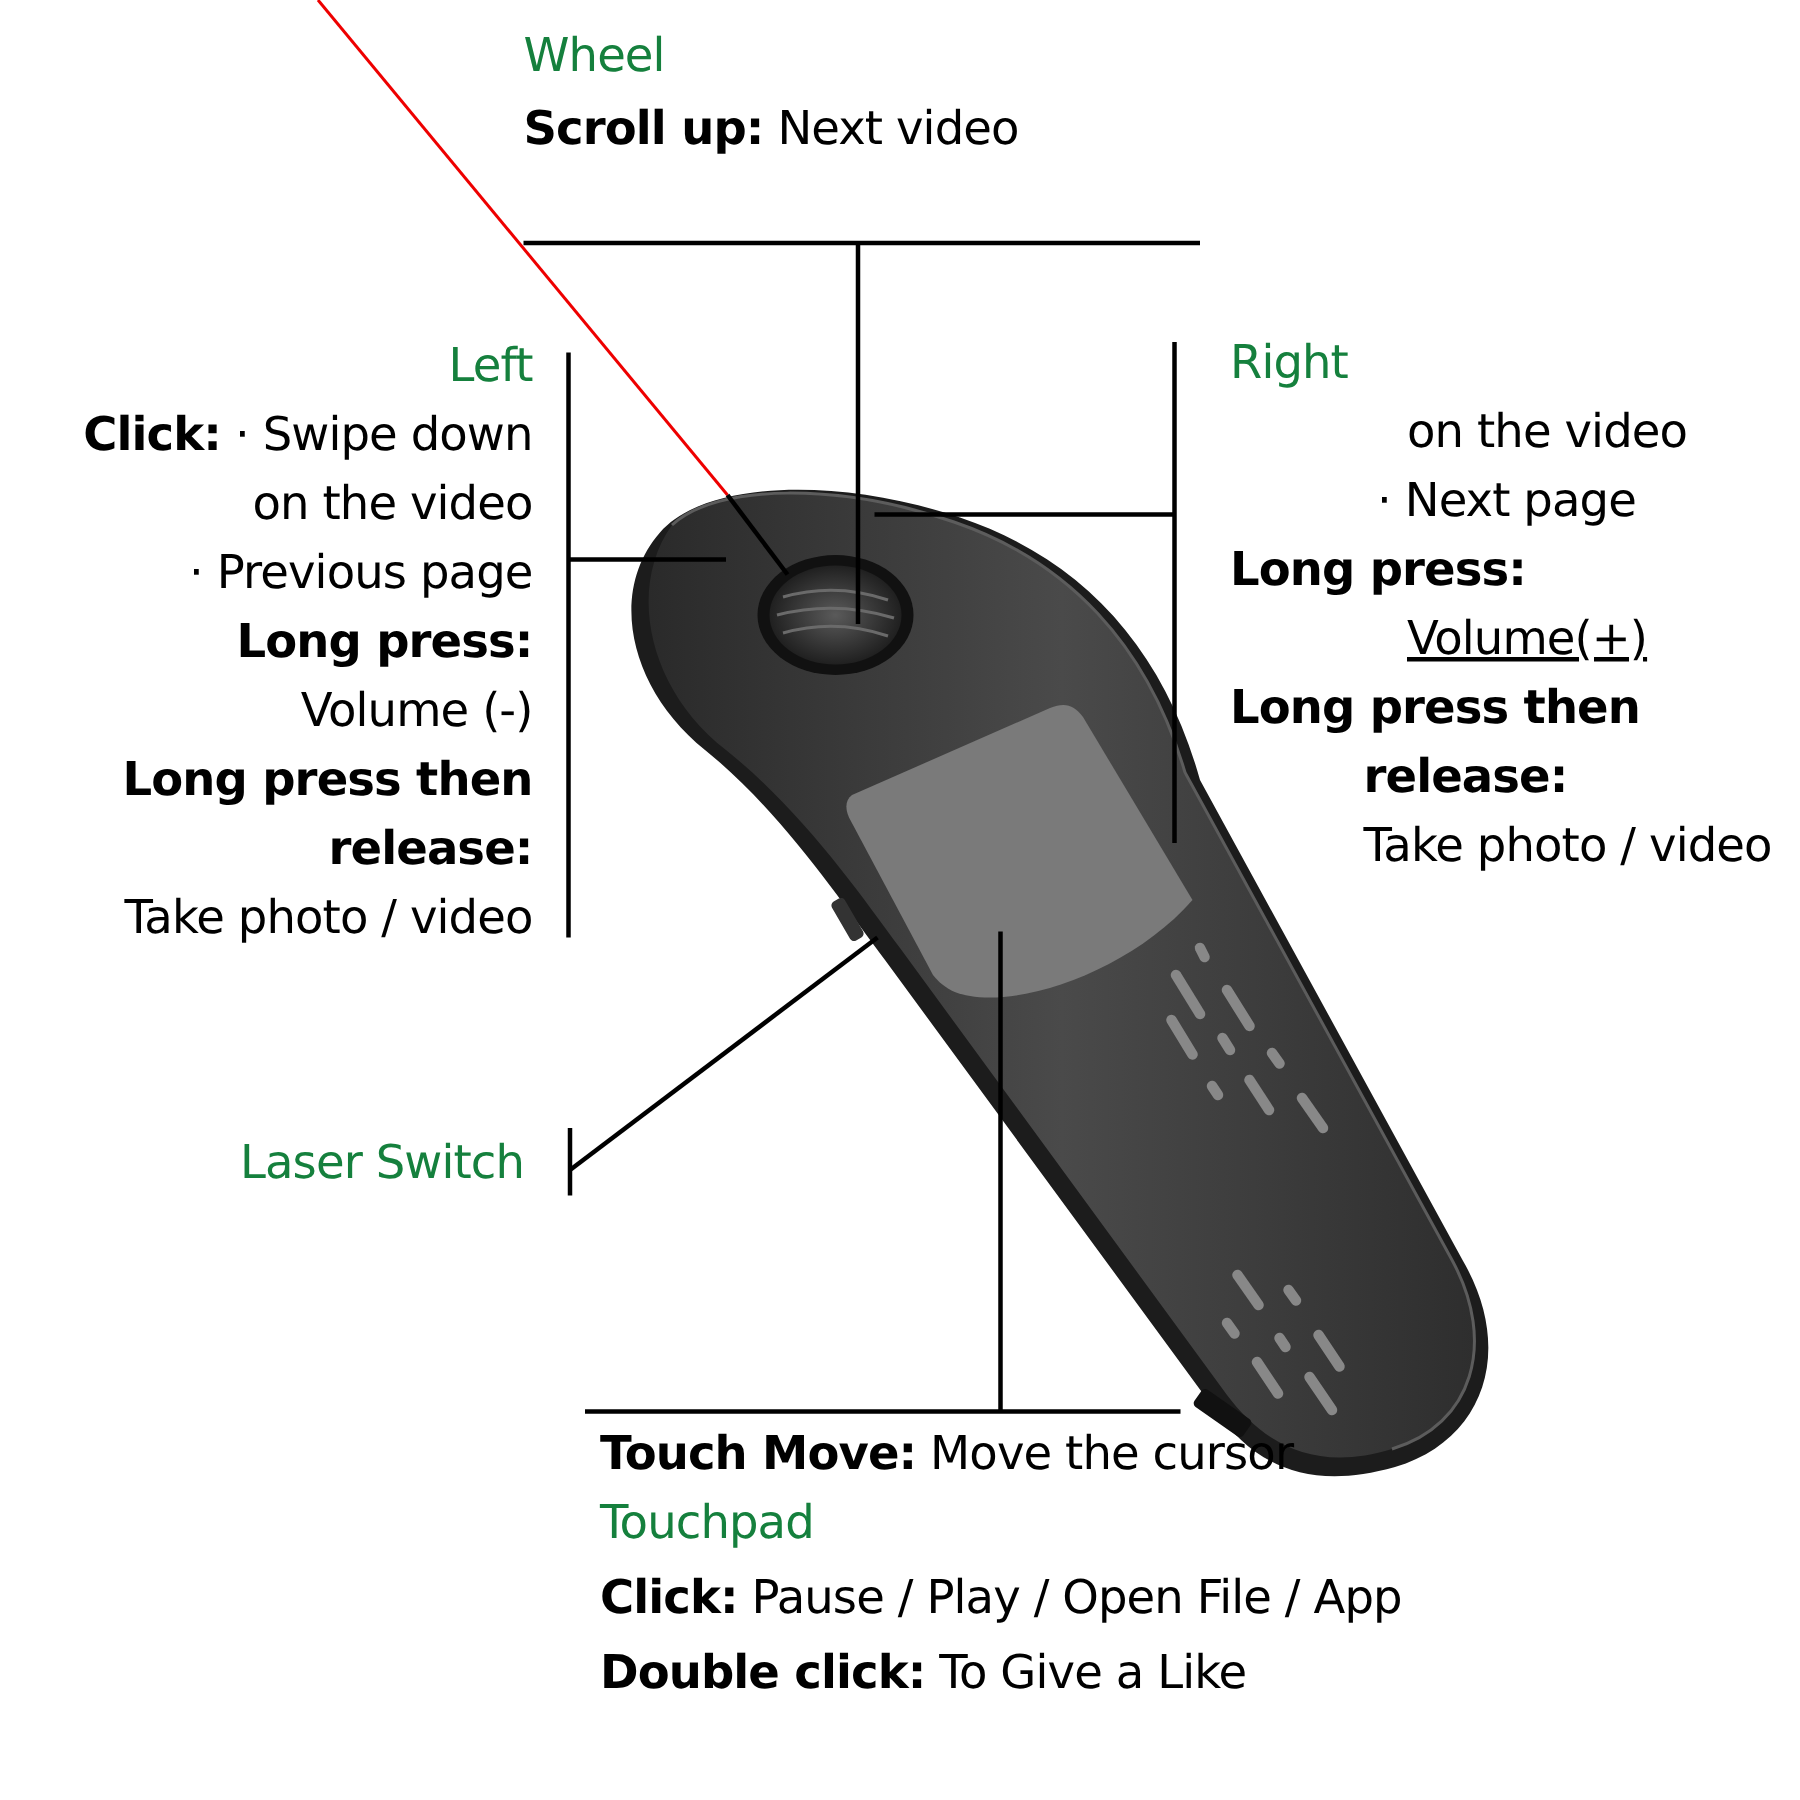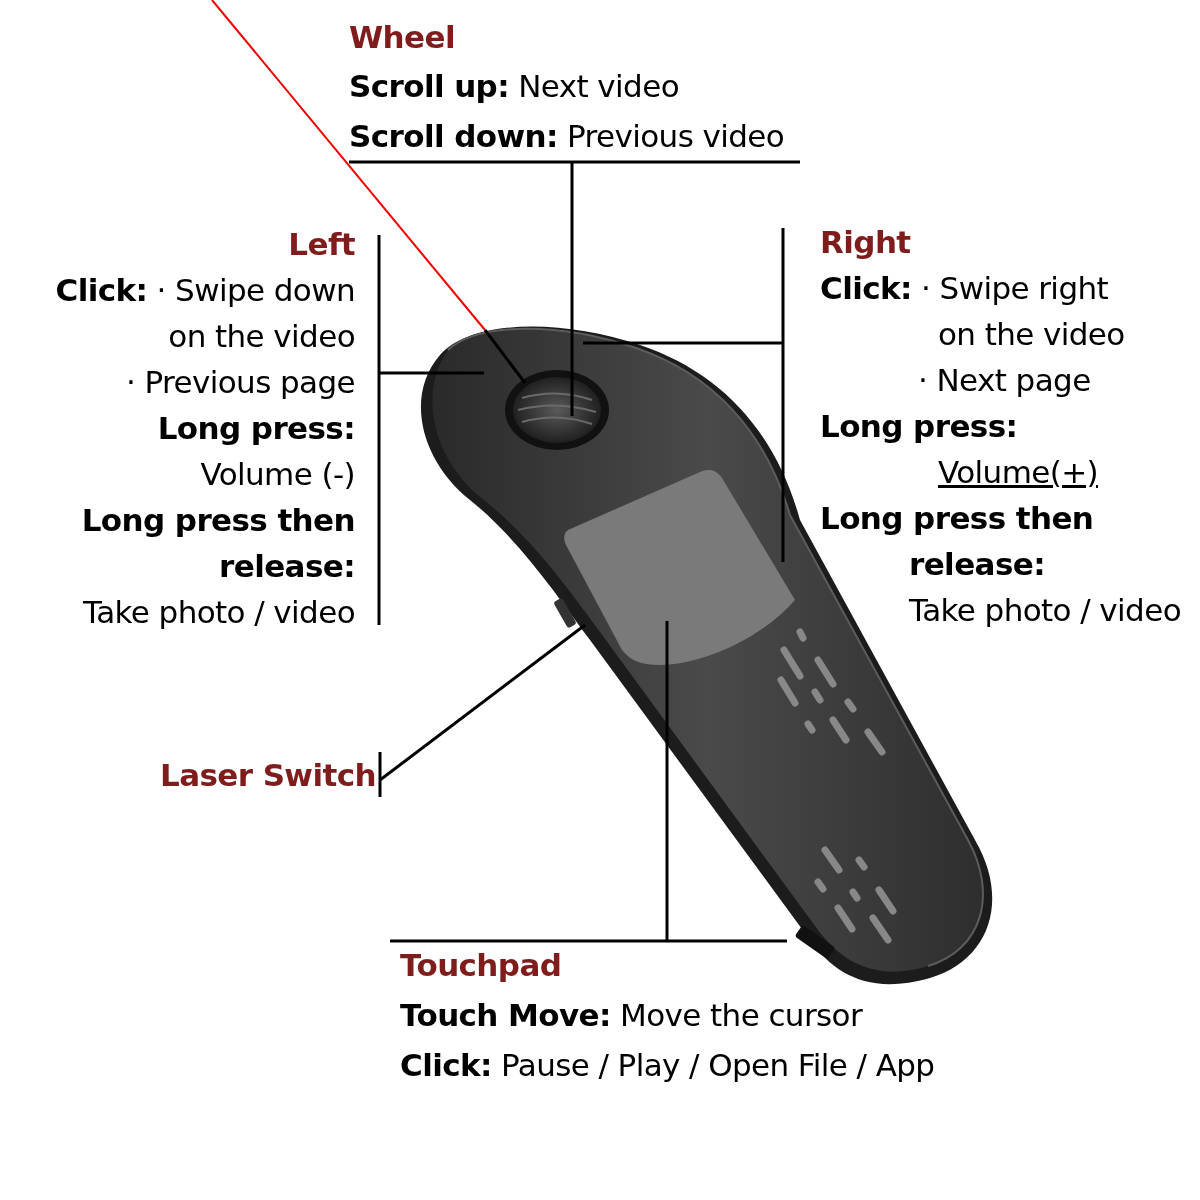--- a/index.html
+++ b/index.html
@@ -1,20 +1,20 @@
 <!DOCTYPE html>
 <html><head>
   <meta charset="utf-8">
   <style>
     html, body { margin: 0; padding: 0; background: #ffffff; }
     body { width: 1200px; height: 1200px; position: relative; overflow: hidden;
            font-family: "DejaVu Sans", "Liberation Sans", sans-serif; color: #000; }
     .canvas { position: absolute; left: 0; top: 0; width: 1200px; height: 1200px; }
     .lbl { position: absolute; font-size: 31px; line-height: 46px; white-space: nowrap; letter-spacing: -0.6px; }
-    .title { color: #7f1d1d; font-weight: bold; }
+    .title { color: #15803d; font-weight: normal; }
     .b { font-weight: bold; }
     .line { display: block; height: 46px; }
     svg.overlay { position: absolute; left: 0; top: 0; }
   </style>
 </head>
 <body>
 
 <div class="canvas">
 
   <svg class="overlay" width="1200" height="1200" viewBox="0 0 1200 1200">
@@ -97,65 +97,61 @@
       <line x1="667" y1="621" x2="667" y2="941"></line>
     </g>
   </svg>
 
   <div class="lbl" style="left:349px; top:14px;">
     <span class="line title">Wheel</span>
     <span class="line" style="margin-top:3px;">
       <span class="b">Scroll up:</span>
       <span>Next video</span>
     </span>
-    <span class="line" style="margin-top:4px;">
-      <span class="b">Scroll down:</span>
-      <span>Previous video</span>
-    </span>
   </div>
 
   <div class="lbl" style="left:28px; top:221px;text-align:right;">
     <span class="line title">Left</span>
     <span class="line">
       <span class="b">Click:</span>
       <span>· Swipe down</span>
     </span>
     <span class="line" style="padding-left:118px;">on the video</span>
     <span class="line" style="padding-left:98px;">· Previous page</span>
     <span class="line b">Long press:</span>
     <span class="line" style="padding-left:118px;">Volume (-)</span>
     <span class="line b">Long press then</span>
     <span class="line b" style="padding-left:59px;">release:</span>
     <span class="line" style="padding-left:50px;">Take photo / video</span>
   </div>
 
   <div class="lbl" style="left:795px; top:219px;margin-left:25px;">
     <span class="line title">Right</span>
-    <span class="line">
-      <span class="b">Click:</span>
-      <span>· Swipe right</span>
-    </span>
     <span class="line" style="padding-left:118px;">on the video</span>
     <span class="line" style="padding-left:98px;">· Next page</span>
     <span class="line b">Long press:</span>
     <span class="line" style="padding-left:118px;text-decoration:underline;">Volume(+)</span>
     <span class="line b">Long press then</span>
     <span class="line b" style="padding-left:89px;">release:</span>
     <span class="line" style="padding-left:89px;">Take photo / video</span>
   </div>
 
   <div class="lbl" style="left:160px; top:752px;">
     <span class="line title">Laser Switch</span>
   </div>
 
   <div class="lbl" style="left:400px; top:942px;">
-    <span class="line title">Touchpad</span>
     <span class="line" style="margin-top:4px;">
       <span class="b">Touch Move:</span>
       <span>Move the cursor</span>
     </span>
+    <span class="line title">Touchpad</span>
     <span class="line" style="margin-top:4px;">
       <span class="b">Click:</span>
       <span>Pause / Play / Open File / App</span>
+    </span>
+    <span class="line" style="margin-top:4px;">
+      <span class="b">Double click:</span>
+      <span>To Give a Like</span>
     </span>
   </div>
 
 </div>
 
 </body></html>

